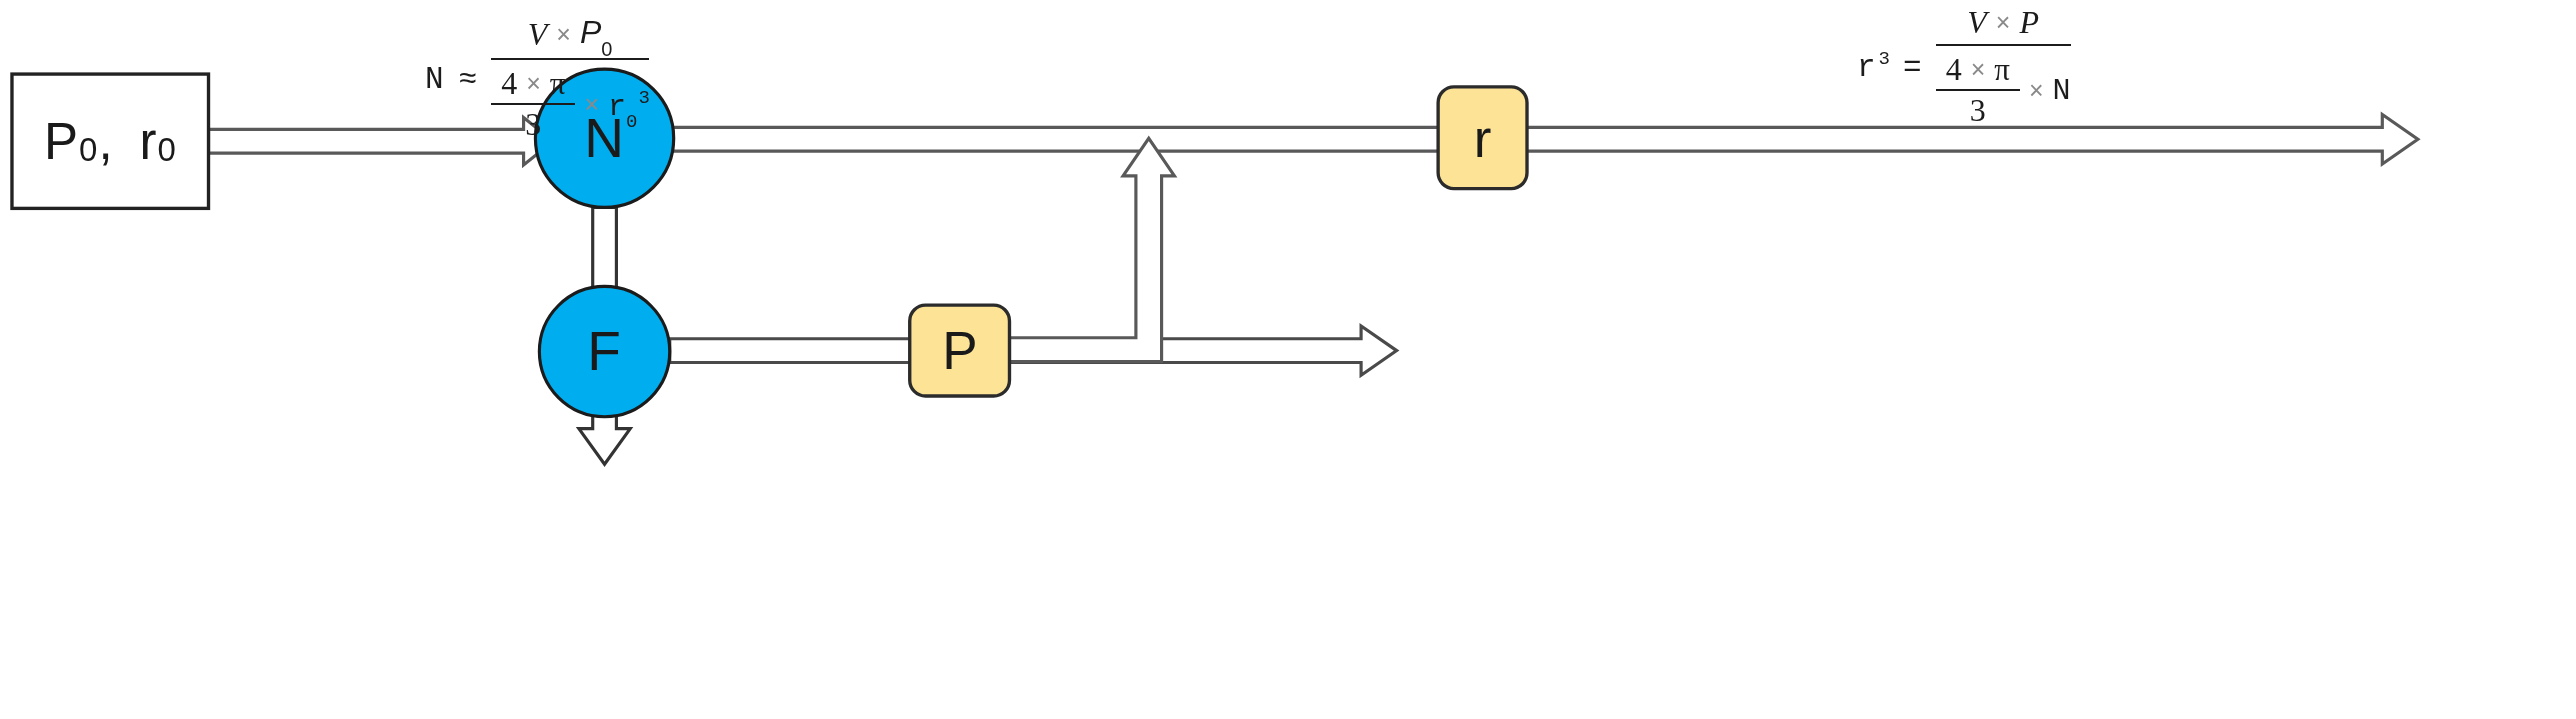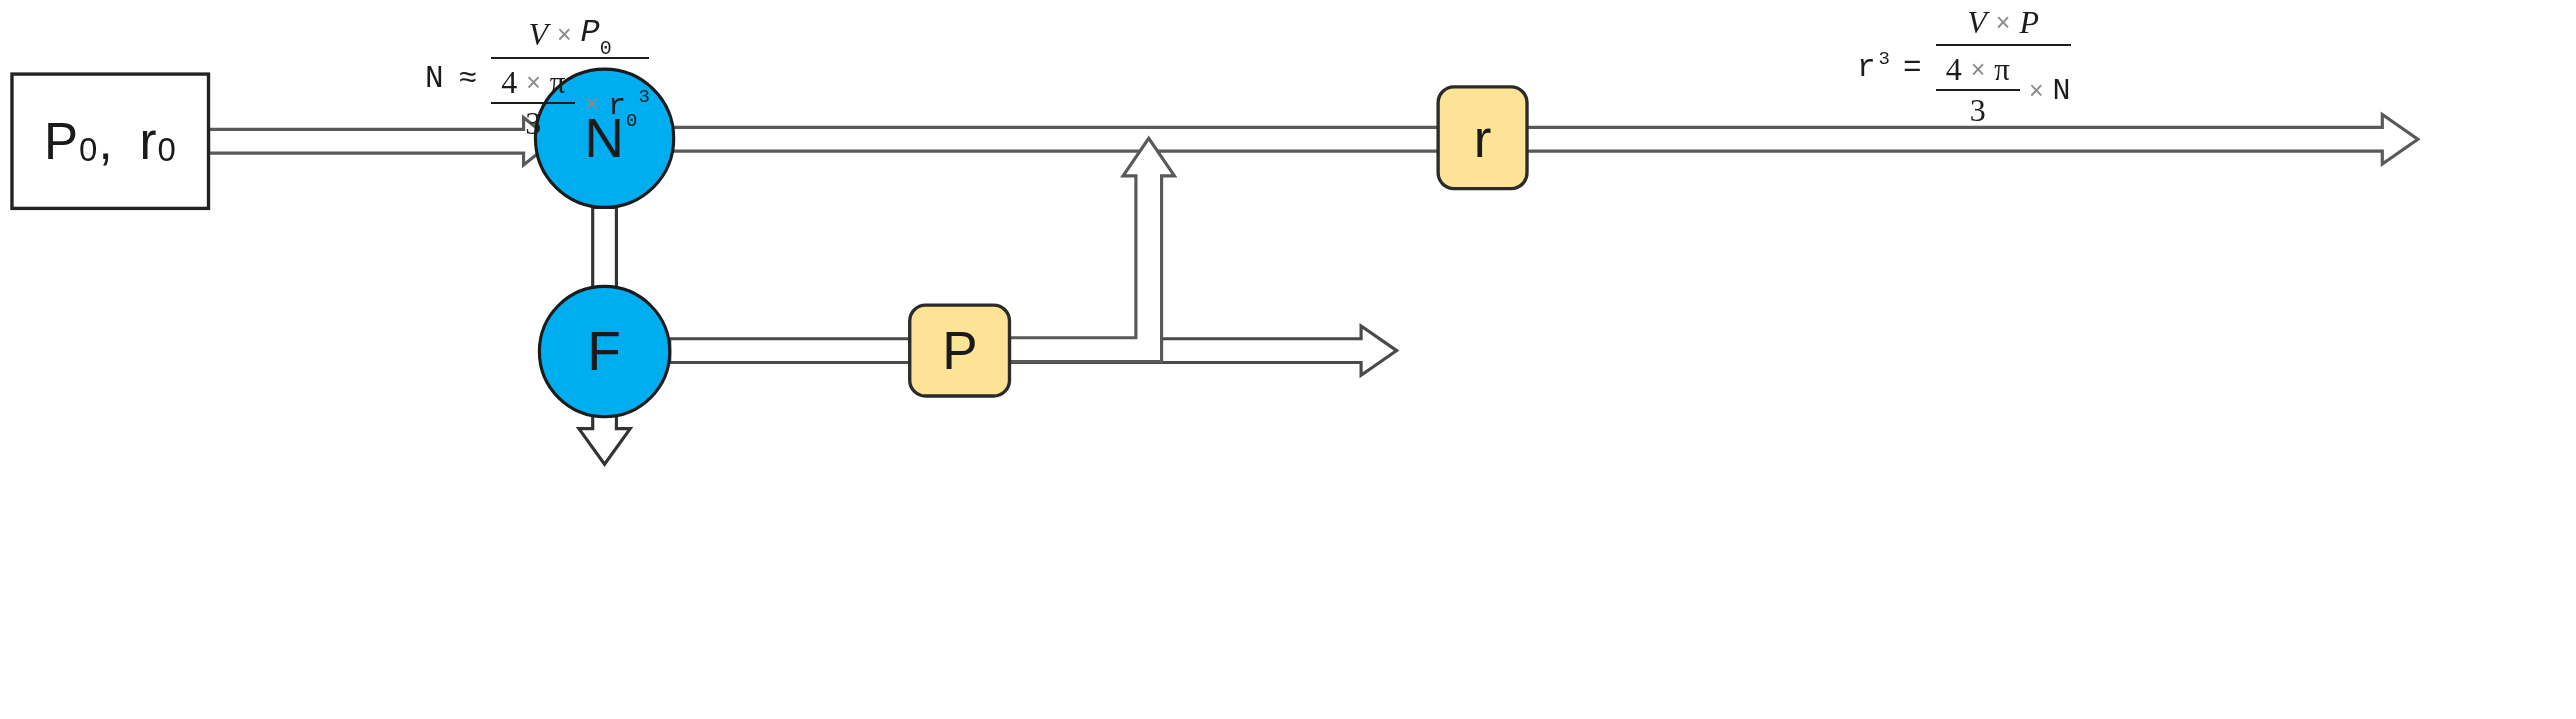--- a/index.html
+++ b/index.html
@@ -44,21 +44,21 @@
   }
   .f-lead .sup{font-size:19px;position:relative;top:-2px;left:2px;}
   .f-op{font-family:"Liberation Mono", monospace;font-size:31px;margin:0 14px;}
   .frac{
     display:inline-flex;flex-direction:column;align-items:center;
     vertical-align:middle;
   }
   .frac .num,.frac .den{padding:1px 10px;display:flex;align-items:center;justify-content:center;}
   .frac .bar{height:2px;background:#1c1c1c;width:100%;min-width:59px;}
   .mi{font-family:"Liberation Serif", serif;font-style:italic;font-size:32px;}
-  .mi-sub{font-style:italic;font-size:32px;font-family:Liberation Mono, monospace;}
+  .mi-sub{font-style:italic;font-size:32px;font-family:Liberation Sans, sans-serif;}
   .mi-sub sub{font-size:20px;font-style:normal;position:relative;top:6px;}
   .mn{font-family:"Liberation Serif", serif;font-size:32px;}
   .mtimes{font-family:"Liberation Sans", sans-serif;font-size:25px;color:#8a8a8a;margin:0 9px;}
   .mpi{font-family:"Liberation Serif", serif;font-size:31px;}
   .mrm{font-family:Liberation Mono, monospace;font-size:30px;}
   .mrm sub{font-size:19px;position:relative;top:5px;}
   .msup{font-size:19px;position:relative;top:-12px;left:1px;}
   .outer-frac{display:inline-flex;flex-direction:column;align-items:center;}
   .outer-frac .obar{height:2px;background:#1c1c1c;width:100%;}
   .denrow{display:flex;align-items:center;padding-top:4px;}

